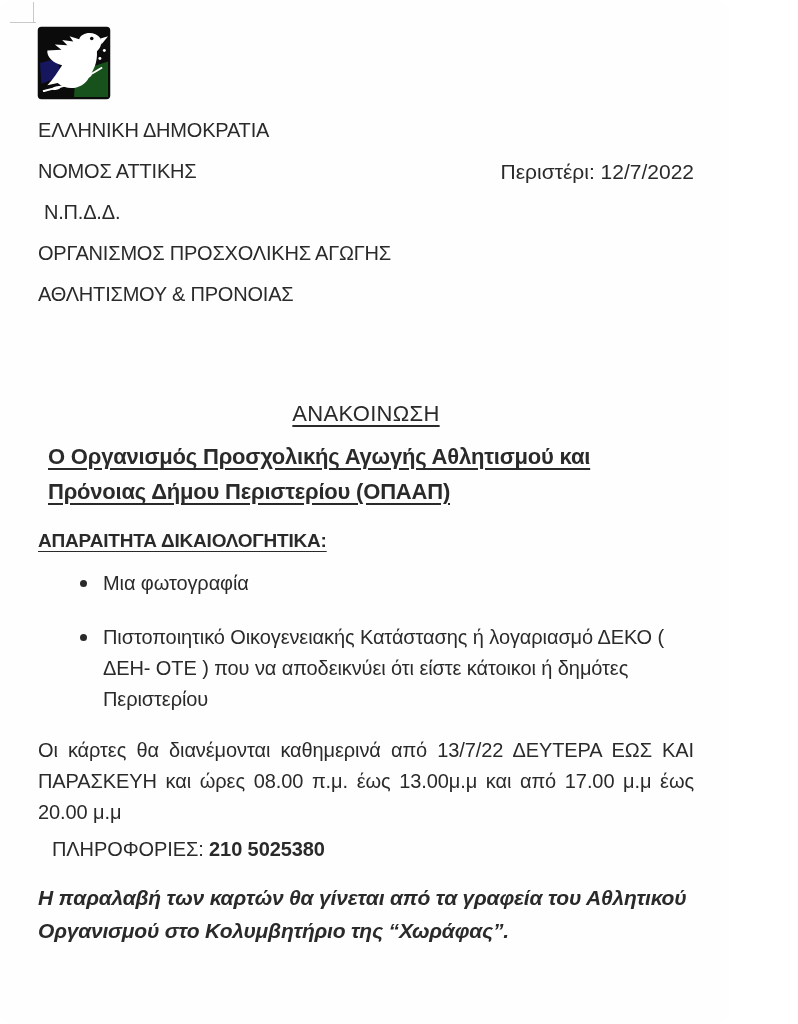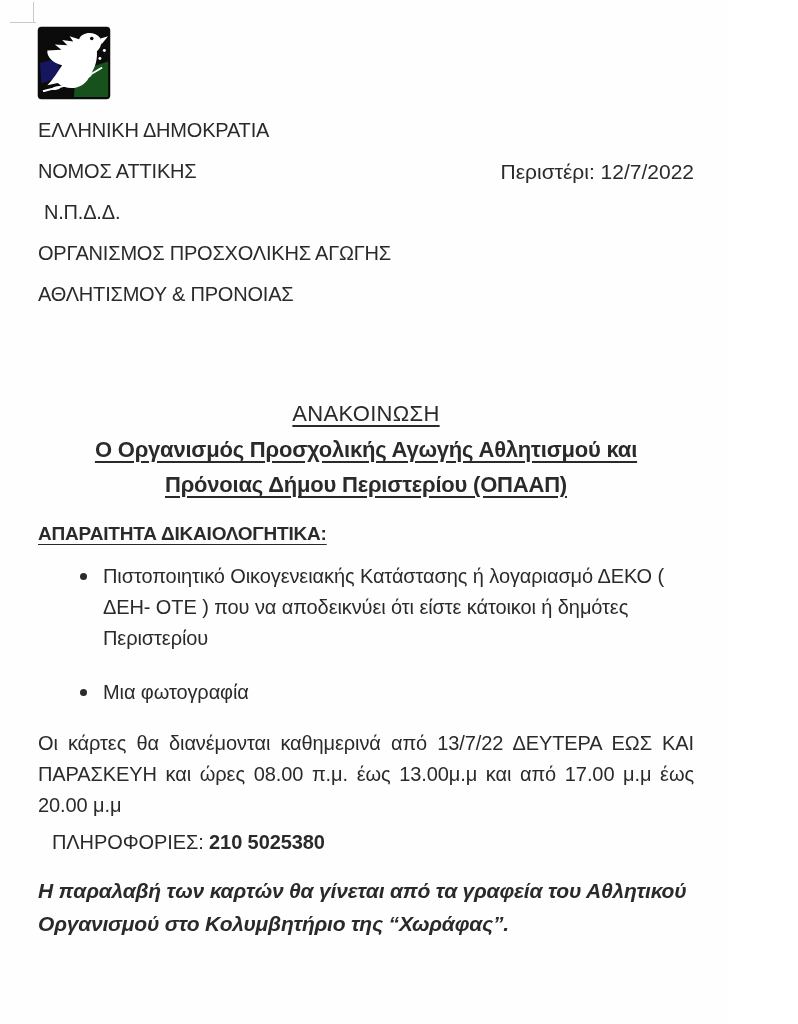--- a/index.html
+++ b/index.html
@@ -52,22 +52,22 @@
   .title {
     margin-top: 86px;
     text-align: center;
     font-size: 22px;
     font-weight: 400;
     letter-spacing: 0.3px;
     text-decoration: underline;
     text-underline-offset: 4px;
   }
   .subtitle {
-    margin-top: 5px;
-    text-align: center;
+    margin-top: 12px;
+    text-align: left;
     font-size: 22px;
     font-weight: 700;
     line-height: 35px;
     letter-spacing: -0.2px;
     text-decoration: underline;
     text-underline-offset: 4px;
     padding: 0 10px;
   }
   .para {
     font-size: 20px;
@@ -164,22 +164,22 @@
     <div class="hdr-line">ΑΘΛΗΤΙΣΜΟΥ &amp; ΠΡΟΝΟΙΑΣ</div>
 
     <div class="title">ΑΝΑΚΟΙΝΩΣΗ</div>
 
     <div class="subtitle">Ο Οργανισμός Προσχολικής Αγωγής Αθλητισμού και Πρόνοιας Δήμου Περιστερίου (ΟΠΑΑΠ)</div>
 
 
     <div class="req-heading">ΑΠΑΡΑΙΤΗΤΑ ΔΙΚΑΙΟΛΟΓΗΤΙΚΑ:</div>
 
     <ul class="req-list">
+      <li>Μια φωτογραφία</li>
       <li>Πιστοποιητικό Οικογενειακής Κατάστασης ή λογαριασμό ΔΕΚΟ ( ΔΕΗ- ΟΤΕ ) που να αποδεικνύει  ότι  είστε κάτοικοι ή δημότες Περιστερίου</li>
-      <li>Μια φωτογραφία</li>
     </ul>
 
     <p class="para schedule">Οι  κάρτες   θα διανέμονται καθημερινά από 13/7/22 ΔΕΥΤΕΡΑ ΕΩΣ ΚΑΙ ΠΑΡΑΣΚΕΥΗ και ώρες  08.00 π.μ. έως 13.00μ.μ   και από 17.00 μ.μ έως 20.00 μ.μ</p>
 
     <div class="info-line">
       <span>ΠΛΗΡΟΦΟΡΙΕΣ:</span>
       <span class="phone">210 5025380</span>
     </div>
 
     <p class="closing">Η παραλαβή των καρτών θα γίνεται από τα γραφεία του Αθλητικού Οργανισμού στο Κολυμβητήριο της “Χωράφας”.</p>

